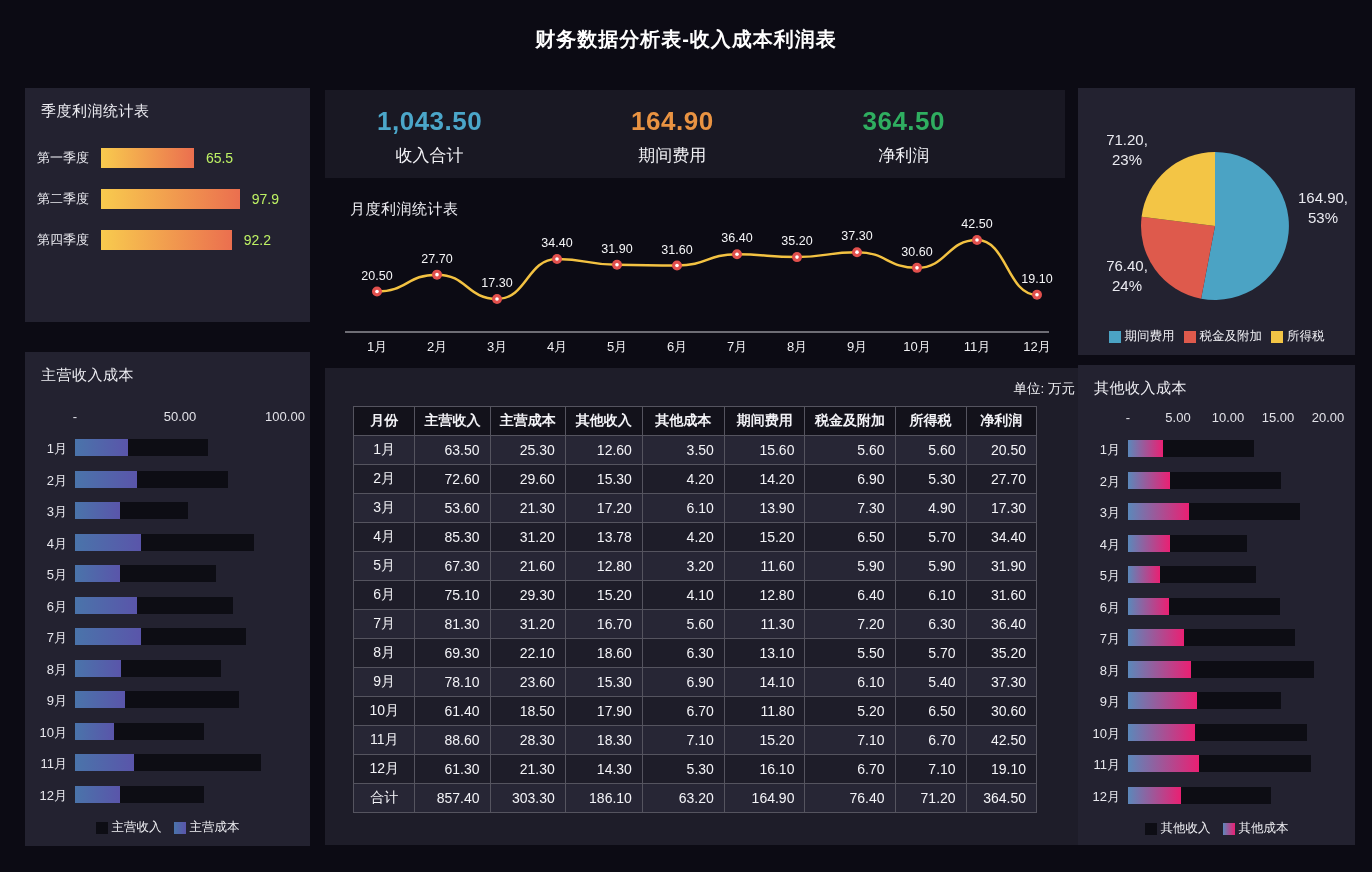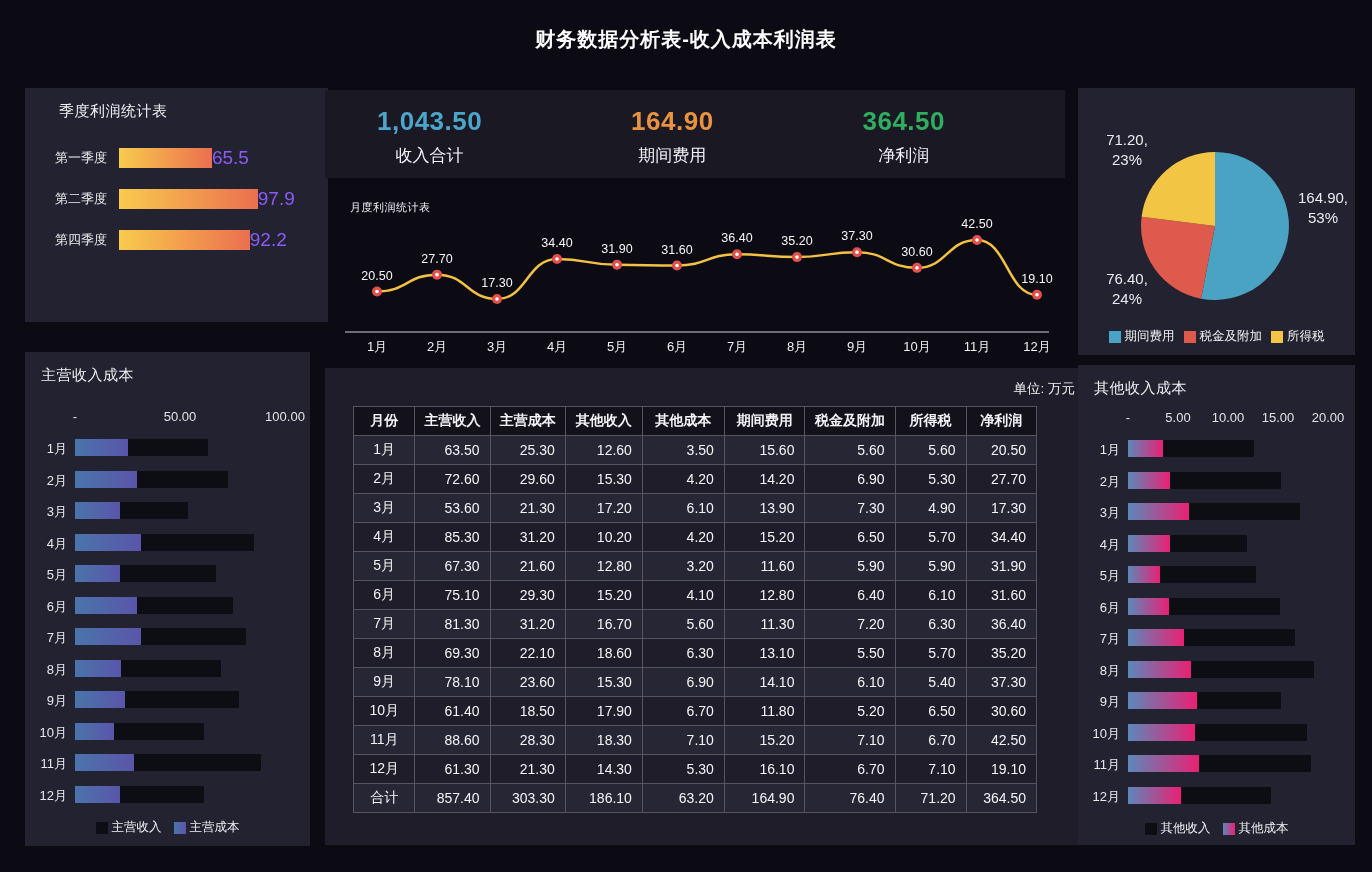--- a/index.html
+++ b/index.html
@@ -8,35 +8,35 @@
     background:#0c0b14;color:#fff;
     font-family:"Liberation Sans","DejaVu Sans",sans-serif;
   }
   .page-title{
     position:absolute;top:26px;left:0;width:100%;text-align:center;
     font-size:20px;font-weight:700;color:#ffffff;letter-spacing:1px;margin:0;
   }
   .panel{position:absolute;background:#232230;}
   .panel-title{font-size:15px;color:#eeeef3;padding:14px 0 0 16px;letter-spacing:.5px;}
   
-  #panel-quarterly{left:25px;top:88px;width:285px;height:234px;padding-left:18px;}
+  #panel-quarterly{left:25px;top:88px;width:285px;height:234px;}
   #quarterly-rows{margin-top:16px;}
   .q-row{display:flex;align-items:center;height:41px;padding-left:12px;}
   .q-label{width:64px;font-size:13px;color:#e8e8ee;}
   .q-bar{height:20px;}
-  .q-value{margin-left:0;font-size:19px;color:#8b5cf6;}
+  .q-value{margin-left:12px;font-size:14px;color:#bef264;}
   
   #panel-kpi{left:325px;top:90px;width:740px;height:88px;background:#191823;}
   #kpi-items{display:flex;justify-content:space-between;padding:16px 120px 0 52px;}
   .kpi-item{text-align:center;}
   .kpi-value{font-size:26px;font-weight:700;letter-spacing:.5px;}
   .kpi-label{font-size:17px;color:#f2f2f6;margin-top:7px;}
   
   #line-chart{position:absolute;left:325px;top:192px;width:740px;height:173px;}
-  #line-chart .chart-title{position:absolute;left:25px;top:8px;font-size:11px;color:#eeeef3;letter-spacing:.5px;}
+  #line-chart .chart-title{position:absolute;left:25px;top:8px;font-size:15px;color:#eeeef3;letter-spacing:.5px;}
   #line-svg-wrap,#line-svg-wrap svg{position:absolute;left:0;top:0;width:740px;height:173px;}
   
   #panel-pie{left:1078px;top:88px;width:277px;height:267px;}
   #pie-body svg{position:absolute;left:0;top:0;}
   .pie-callout{position:absolute;font-size:15px;color:#eaeaf0;text-align:center;line-height:1.35;}
   .pie-legend{position:absolute;left:0;top:240px;width:100%;display:flex;justify-content:center;gap:9px;}
   .legend-item{display:flex;align-items:center;gap:4px;font-size:12.5px;color:#f0f0f4;}
   .legend-swatch{width:12px;height:12px;display:inline-block;}
   
   #panel-main-bars{left:25px;top:352px;width:285px;height:494px;}
@@ -169,21 +169,21 @@
       <svg width="277" height="267" xmlns="http://www.w3.org/2000/svg">
         <path d="M137,138 L137.0,64.0 A74,74 0 1 1 123.1,210.7 Z" fill="#4ba3c4"></path>
         <path d="M137,138 L123.1,210.7 A74,74 0 0 1 63.6,128.7 Z" fill="#de5a4c"></path>
         <path d="M137,138 L63.6,128.7 A74,74 0 0 1 137.0,64.0 Z" fill="#f3c545"></path>
       </svg>
     </div>
 <div class="pie-callout" style="left: 214px; top: 100px; width: 62px;">
       <div>164.90,</div>
       <div>53%</div>
     </div>
-    <div class="pie-callout" style="left: 12px; top: 181px; width: 74px;">
+    <div class="pie-callout" style="left: 12px; top: 168px; width: 74px;">
       <div>76.40,</div>
       <div>24%</div>
     </div>
     <div class="pie-callout" style="left: 12px; top: 42px; width: 74px;">
       <div>71.20,</div>
       <div>23%</div>
     </div>
     <div class="pie-legend">
       <span class="legend-item">
         <span class="legend-swatch" style="background: rgb(75, 163, 196);"></span>
@@ -364,21 +364,21 @@
             <td>6.10</td>
             <td>13.90</td>
             <td>7.30</td>
             <td>4.90</td>
             <td>17.30</td>
           </tr>
           <tr>
             <td>4月</td>
             <td>85.30</td>
             <td>31.20</td>
-            <td>10.20</td>
+            <td>13.78</td>
             <td>4.20</td>
             <td>15.20</td>
             <td>6.50</td>
             <td>5.70</td>
             <td>34.40</td>
           </tr>
           <tr>
             <td>5月</td>
             <td>67.30</td>
             <td>21.60</td>

